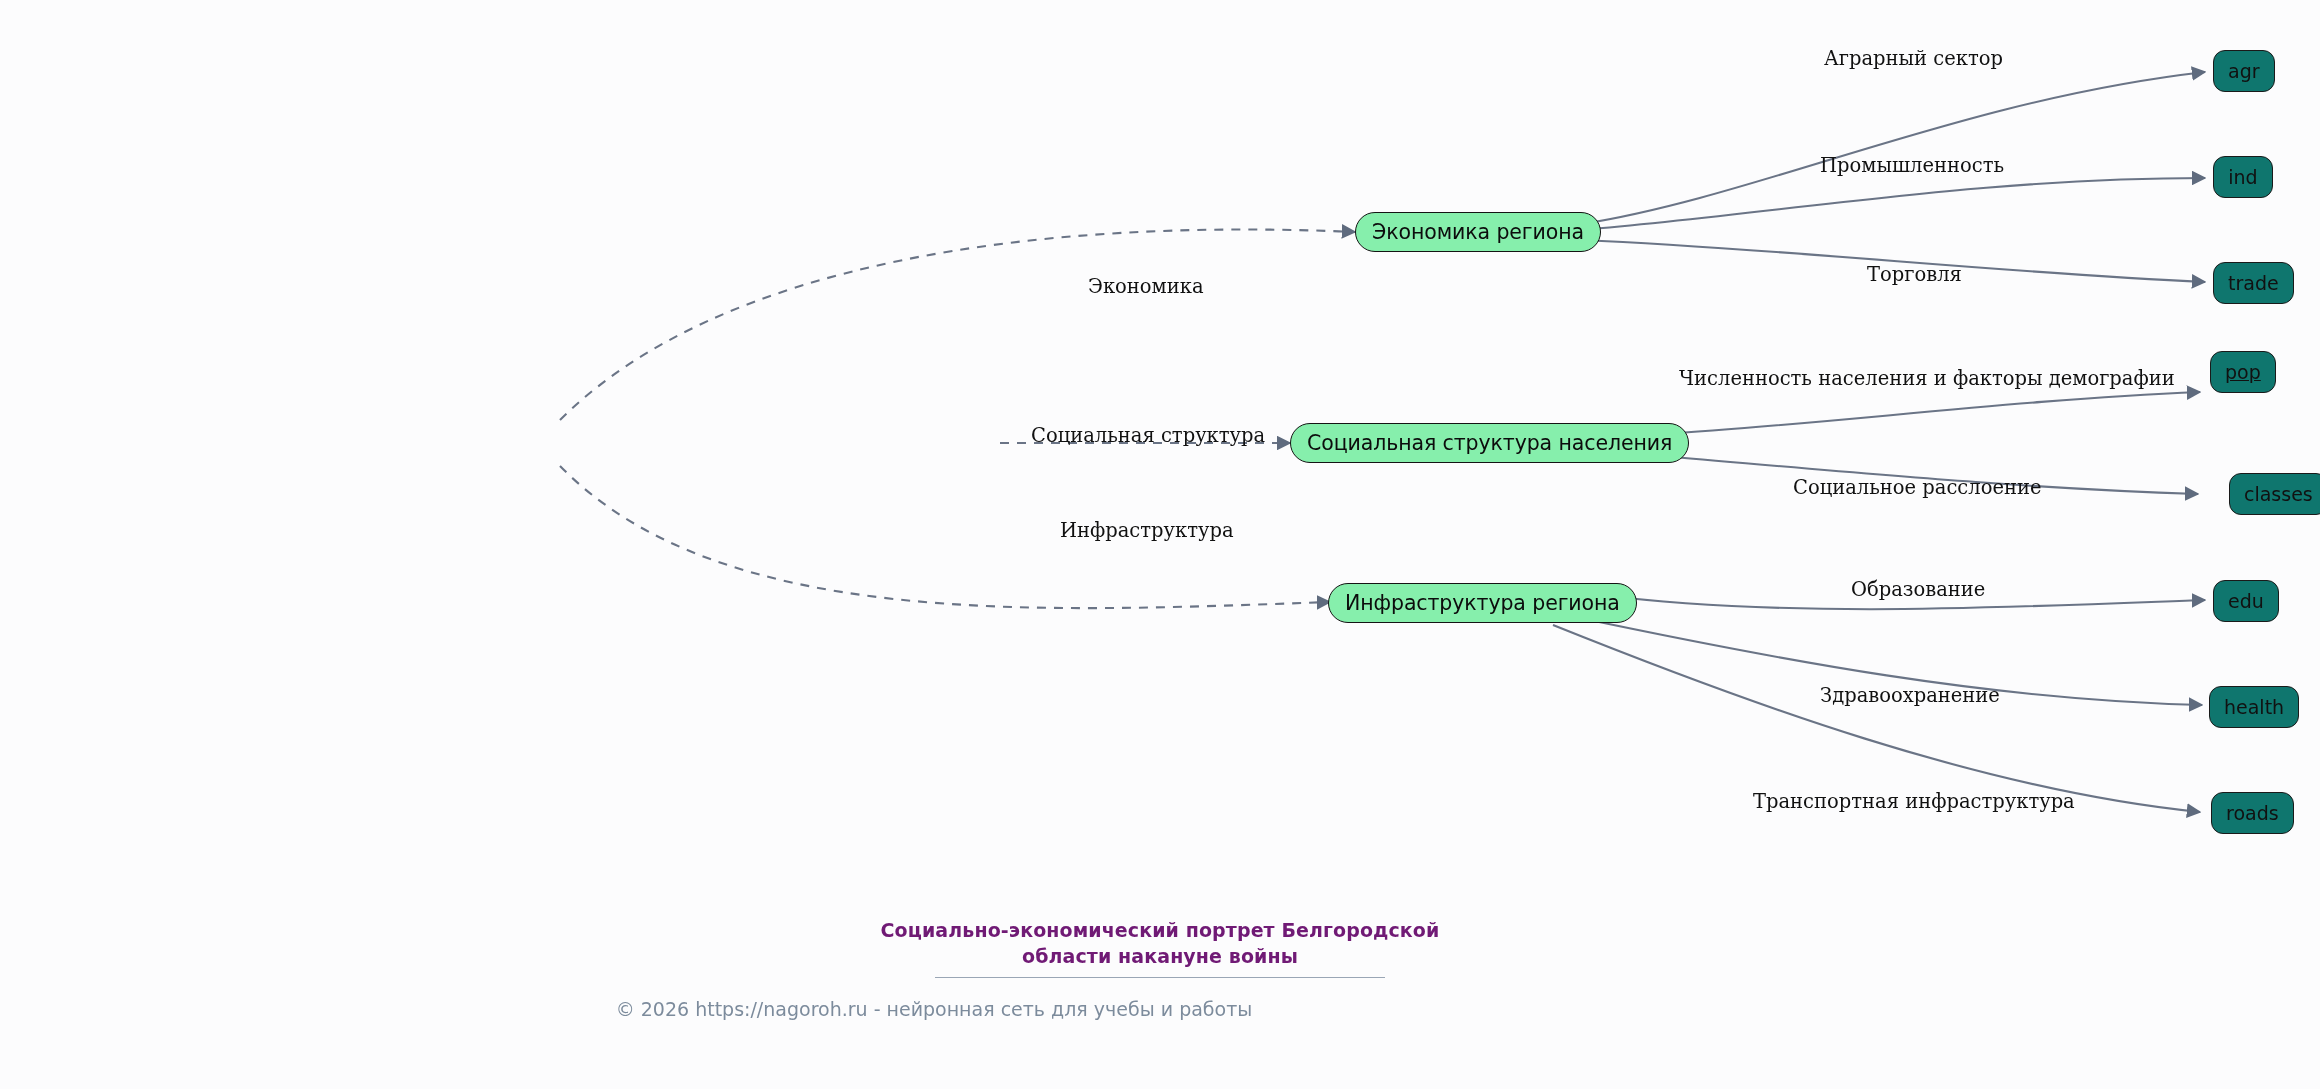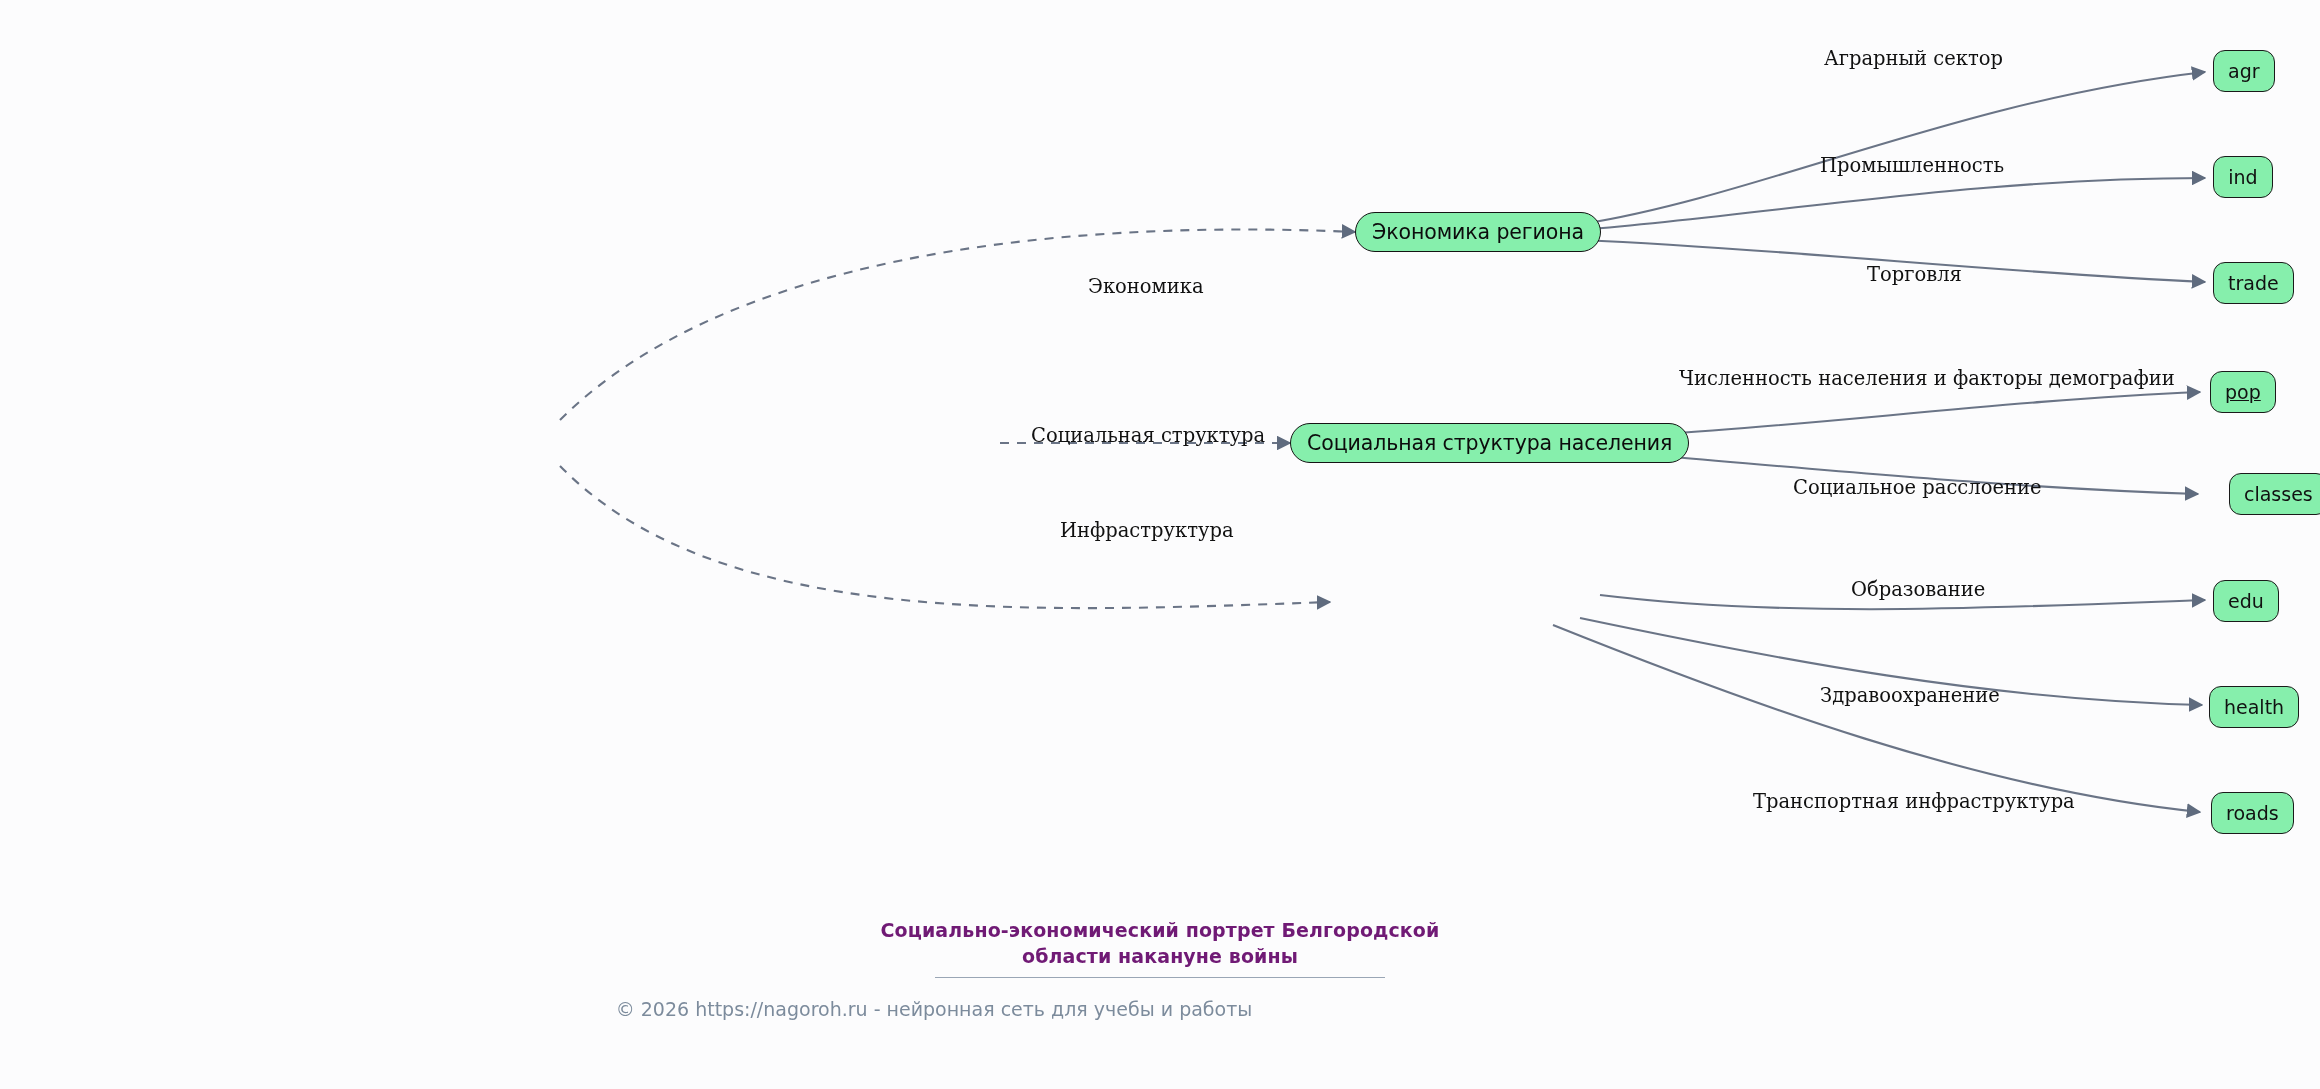--- a/index.html
+++ b/index.html
@@ -53,21 +53,21 @@
     border: 1.6px solid #141414;
     border-radius: 22px;
     color: #0c0c0c;
     font-size: 20.5px;
     padding: 0 16px;
     height: 40px;
     letter-spacing: -0.1px;
   }
 
   .node-leaf {
-    background: #86efac;
+    background: #0f766e;
     border: 1.5px solid #1a1a1a;
     border-radius: 12px;
     color: #111111;
     font-size: 19px;
     height: 42px;
     padding: 0 14px;
     min-width: 60px;
   }
 
   
@@ -150,32 +150,35 @@
 
 
   <div class="node node-branch" style="left:1355px; top:212px;">
     <span>Экономика региона</span>
   </div>
 
   <div class="node node-branch" style="left:1290px; top:423px;">
     <span>Социальная структура населения</span>
   </div>
 
+  <div class="node node-branch" style="left:1328px; top:583px;">
+    <span>Инфраструктура региона</span>
+  </div>
 
   <div class="node node-leaf" style="left:2213px; top:50px;">
     <span>agr</span>
   </div>
   <div class="node node-leaf" style="left:2213px; top:156px;">
     <span>ind</span>
   </div>
   <div class="node node-leaf" style="left:2213px; top:262px;">
     <span>trade</span>
   </div>
 
-  <div class="node node-leaf" style="left:2210px; top:371px;text-decoration:underline;">
+  <div class="node node-leaf" style="left:2210px; top:351px;text-decoration:underline;">
     <span>pop</span>
   </div>
   <div class="node node-leaf" style="left:2205px; top:473px;margin-left:24px;">
     <span>classes</span>
   </div>
 
   <div class="node node-leaf" style="left:2213px; top:580px;">
     <span>edu</span>
   </div>
   <div class="node node-leaf" style="left:2209px; top:686px;">

